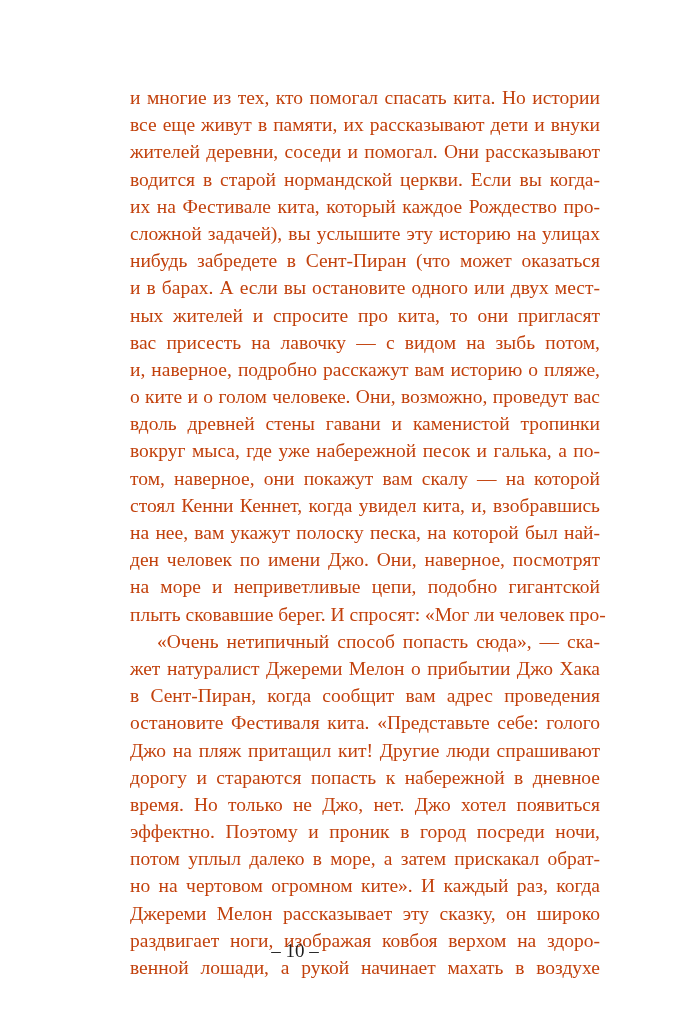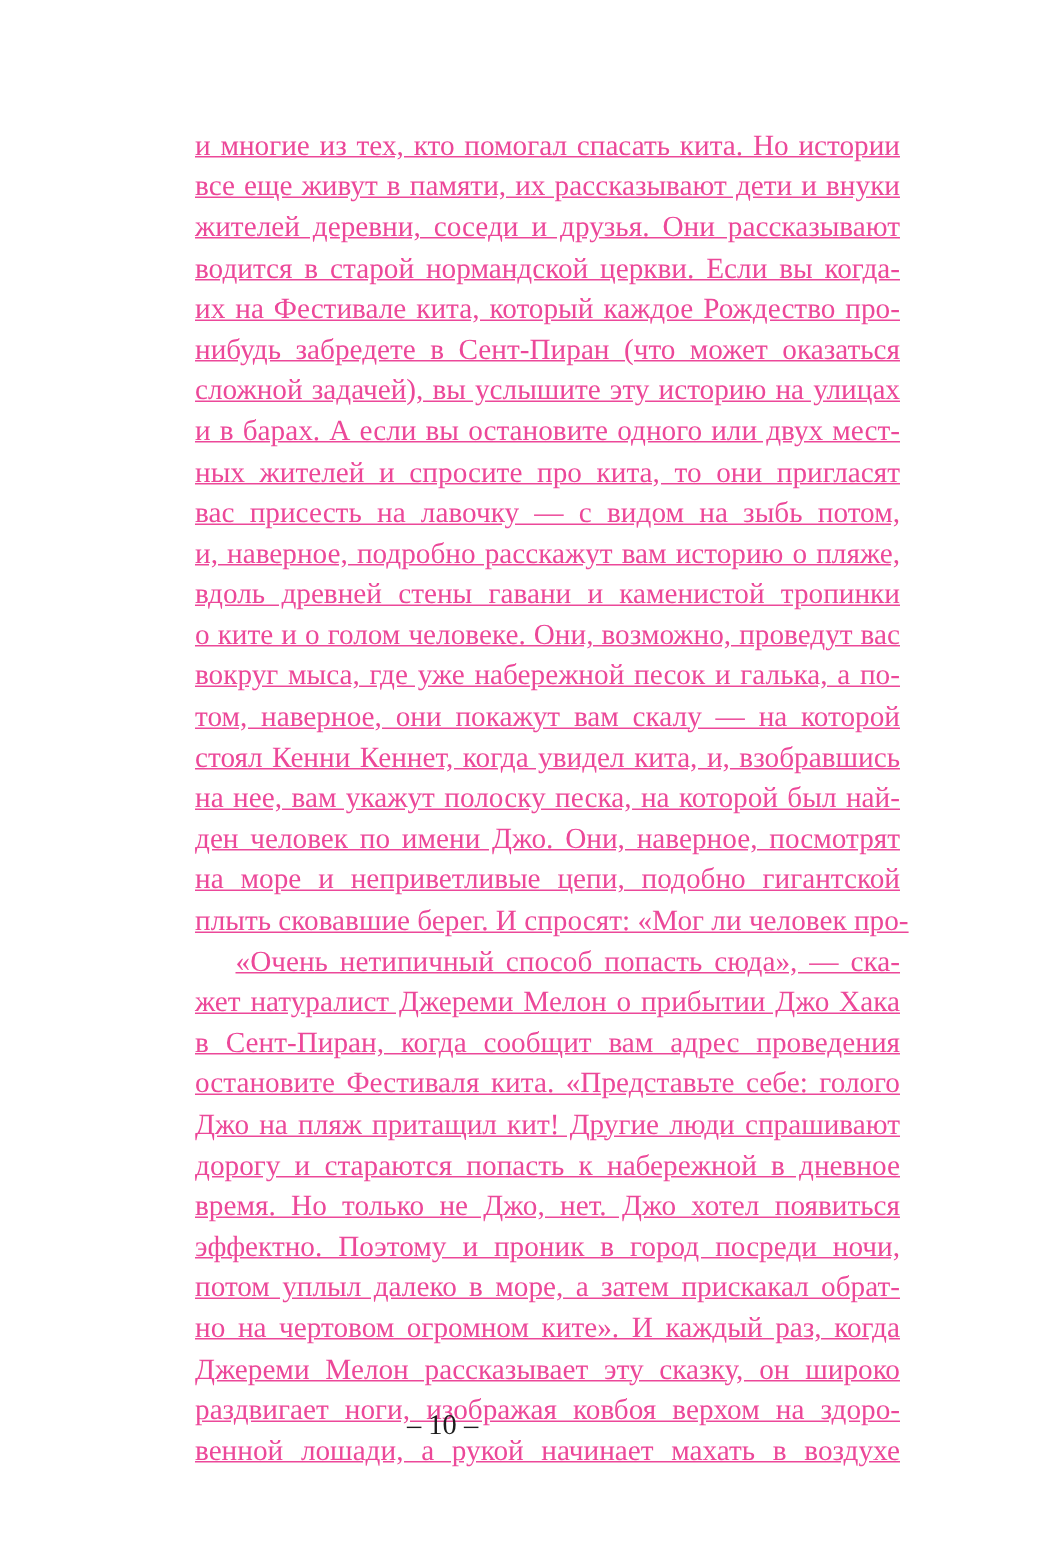--- a/index.html
+++ b/index.html
@@ -29,22 +29,21 @@
       width: 470px;
     }
     .line {
       display: block;
       height: 27.2px;
       line-height: 27.2px;
       font-size: 19.5px;
       white-space: nowrap;
       text-align: justify;
       text-align-last: justify;
-      color: #ec4899;
-      text-decoration: underline;
+      color: #c2410c;
     }
     .line.last {
       text-align-last: left;
     }
     .line.indent {
       padding-left: 27px;
     }
     .page-number {
       position: absolute;
       left: 0;
@@ -58,31 +57,31 @@
   </style>
 </head>
 <body>
 
 <div class="page">
   <div class="text-block">
 
     <div>
       <span class="line">и многие из тех, кто помогал спасать кита. Но истории</span>
       <span class="line">все еще живут в памяти, их рассказывают дети и внуки</span>
-      <span class="line">жителей деревни, соседи и друзья. Они рассказывают</span>
+      <span class="line">жителей деревни, соседи и помогал. Они рассказывают</span>
       <span class="line">водится в старой нормандской церкви. Если вы когда-</span>
       <span class="line">их на Фестивале кита, который каждое Рождество про-</span>
+      <span class="line">сложной задачей), вы услышите эту историю на улицах</span>
       <span class="line">нибудь забредете в Сент-Пиран (что может оказаться</span>
-      <span class="line">сложной задачей), вы услышите эту историю на улицах</span>
       <span class="line">и в барах. А если вы остановите одного или двух мест-</span>
       <span class="line">ных жителей и спросите про кита, то они пригласят</span>
       <span class="line">вас присесть на лавочку — с видом на зыбь потом,</span>
       <span class="line">и, наверное, подробно расскажут вам историю о пляже,</span>
+      <span class="line">о ките и о голом человеке. Они, возможно, проведут вас</span>
       <span class="line">вдоль древней стены гавани и каменистой тропинки</span>
-      <span class="line">о ките и о голом человеке. Они, возможно, проведут вас</span>
       <span class="line">вокруг мыса, где уже набережной песок и галька, а по-</span>
       <span class="line">том, наверное, они покажут вам скалу — на которой</span>
       <span class="line">стоял Кенни Кеннет, когда увидел кита, и, взобравшись</span>
       <span class="line">на нее, вам укажут полоску песка, на которой был най-</span>
       <span class="line">ден человек по имени Джо. Они, наверное, посмотрят</span>
       <span class="line">на море и неприветливые цепи, подобно гигантской</span>
       <span class="line">плыть сковавшие берег. И спросят: «Мог ли человек про-</span>
     </div>
 
     <div>

